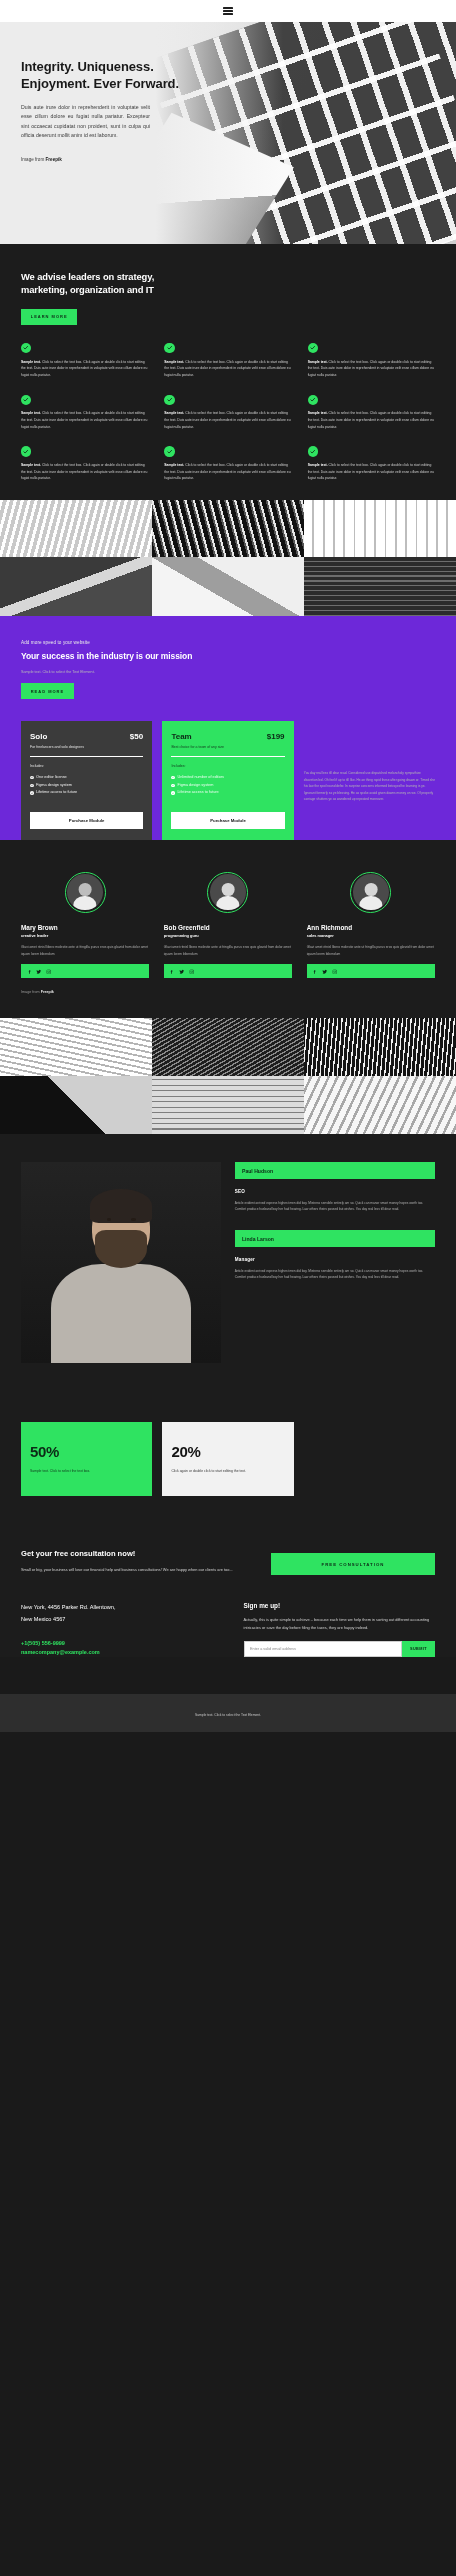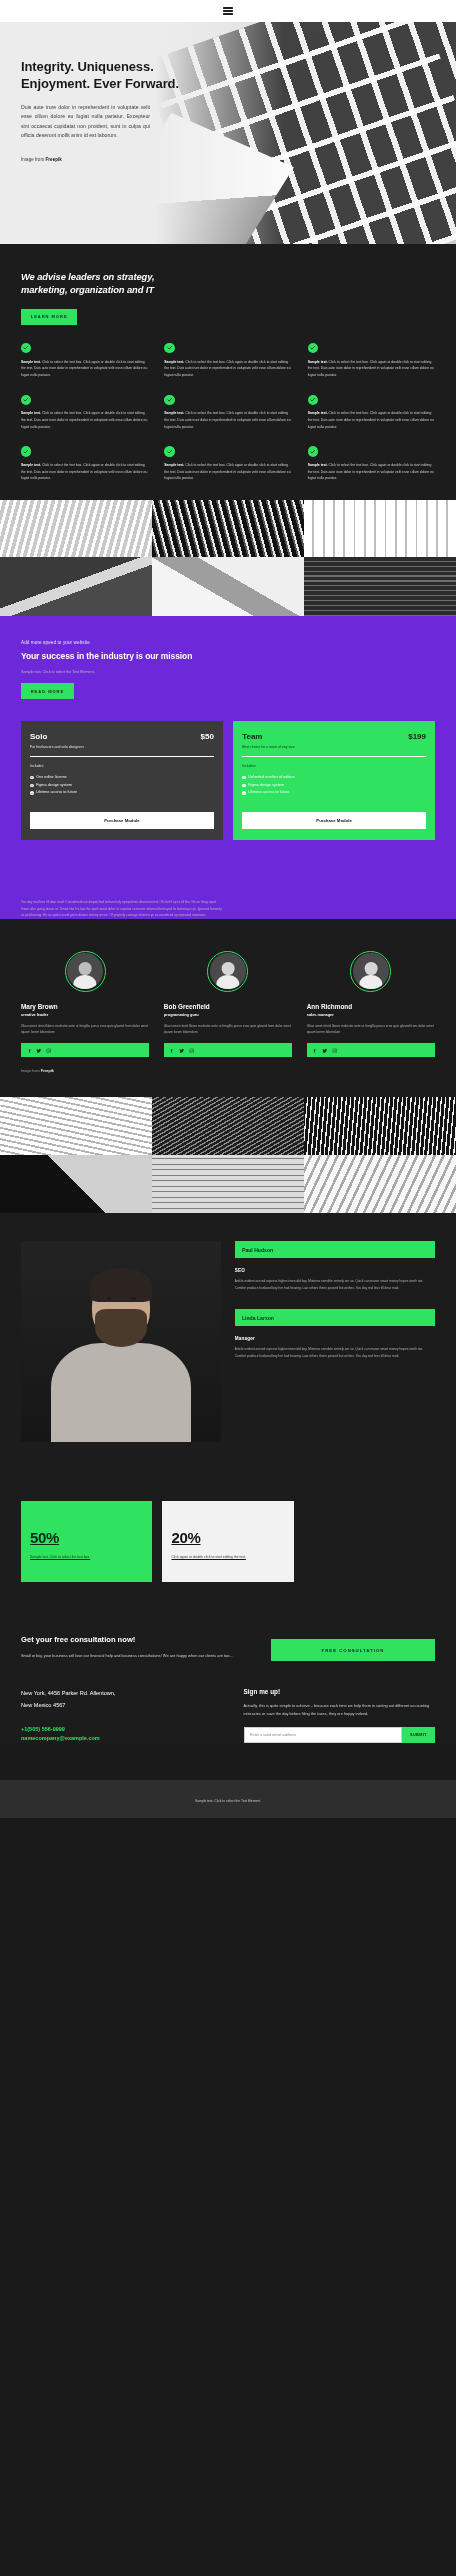--- a/index.html
+++ b/index.html
@@ -65,21 +65,21 @@
   .hero .credit b { font-weight:700; color:#1c1c1c; }
   h2.big { font-size:9.4px; line-height:1.38; font-weight:700; letter-spacing:-0.1px; }
   .btn {
     display:inline-block; background:#2fe361; color:#0d2b16;
     font-size:4px; font-weight:700; letter-spacing:1px;
     padding:5.5px 9.7px; text-align:center; cursor:pointer;
   }
 
   
   .advise { padding:27px 21px 18px; background:#1c1c1c; }
-  .advise h2 { max-width:256px;font-style:italic; }
+  .advise h2 { max-width:256px; }
   .advise .btn { margin-top:12px; }
   .feat-grid {
     margin-top:18px; display:grid; grid-template-columns:repeat(3,1fr);
     column-gap:16px; row-gap:16px;
   }
   .feat .tick {
     width:10.3px; height:10.3px; border-radius:50%; background:#2fe361;
     display:flex; align-items:center; justify-content:center; margin-bottom:5.5px;
   }
   .feat .tick svg { width:5.5px; height:5.5px; }
@@ -128,21 +128,21 @@
       #e0e0e0; }
 
   
   .success { padding:24px 21px 0; background:#6d28d9; }
   .eyebrow { font-size:4.6px; color:#e9e9e9; letter-spacing:0.1px; }
   .success h2 { margin-top:6px; font-size:8.5px; }
   .success .sub { margin-top:6.7px; font-size:3.7px; color:#b9b9b9; }
   .success .btn { margin-top:9.7px; }
 
   
-  .pricing { margin-top:22px; display:grid; grid-template-columns:1fr 1fr; gap:10.3px; }
+  .pricing { margin-top:22px; display:grid; grid-template-columns:1fr 1fr 1fr; gap:10.3px; }
   .card { padding:11px 9px 11px; }
   .card.solo { background:#3b3b3b; }
   .card.team { background:#2fe361; color:#0c2a16; }
   .card .chead { display:flex; justify-content:space-between; align-items:baseline; }
   .card .cname { font-size:8px; font-weight:700; }
   .card .cprice { font-size:8px; font-weight:700; }
   .card .cdesc { margin-top:3.7px; font-size:3.5px; }
   .card.solo .cdesc { color:#e2e2e2; }
   .card.team .cdesc { color:#123a1e; }
   .card hr { margin:6.7px 0 7.3px; border:0; height:0.9px; background:#ffffff; }
@@ -216,21 +216,21 @@
     padding:5.5px 7.3px; cursor:pointer;
   }
   .svc-title { margin-top:9.7px; font-size:4.6px; font-weight:700; letter-spacing:0.2px; }
   .svc-body { margin-top:5.5px; font-size:3.2px; line-height:2.0; color:#b2b2b2; }
   .svc-block + .svc-block { margin-top:18px; }
 
   
   .stats-sec { padding:23px 21px 28px; background:#1c1c1c; }
   .stats-sec h2 { font-size:8.5px; max-width:262px; }
   .stats { margin-top:14.6px; display:grid; grid-template-columns:repeat(3,1fr); gap:10.3px; }
-  .stat { padding:28px 9px 21px;text-decoration:underline; }
+  .stat { padding:21px 9px 21px; }
   .stat.green { background:#2fe361; color:#0c2a16; }
   .stat.grey  { background:#3b3b3b; color:#ffffff; }
   .stat.light { background:#f2f2f2; color:#141414; }
   .stat .num { font-size:15px; font-weight:700; letter-spacing:-0.3px; }
   .stat .txt { margin-top:8.5px; font-size:3.4px; line-height:1.9; }
   .stat.green .txt { color:#123a1e; }
   .stat.grey .txt { color:#d8d8d8; }
   .stat.light .txt { color:#3a3a3a; }
 
   

